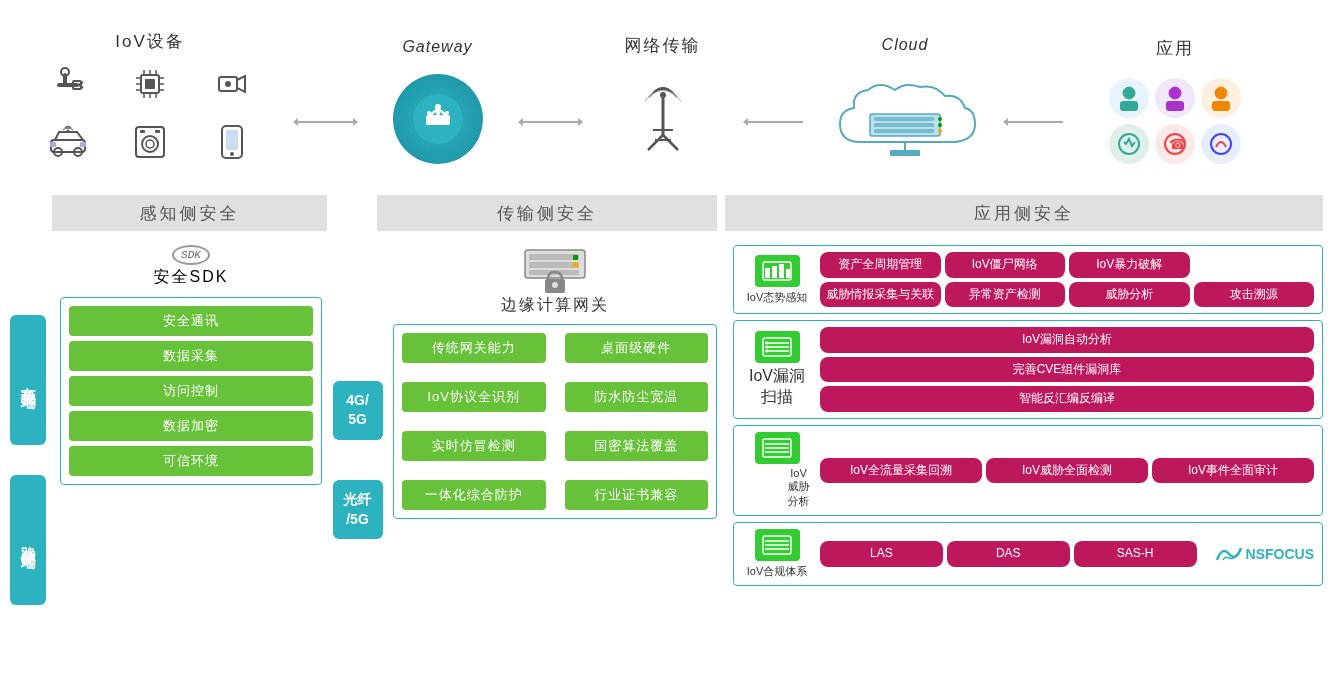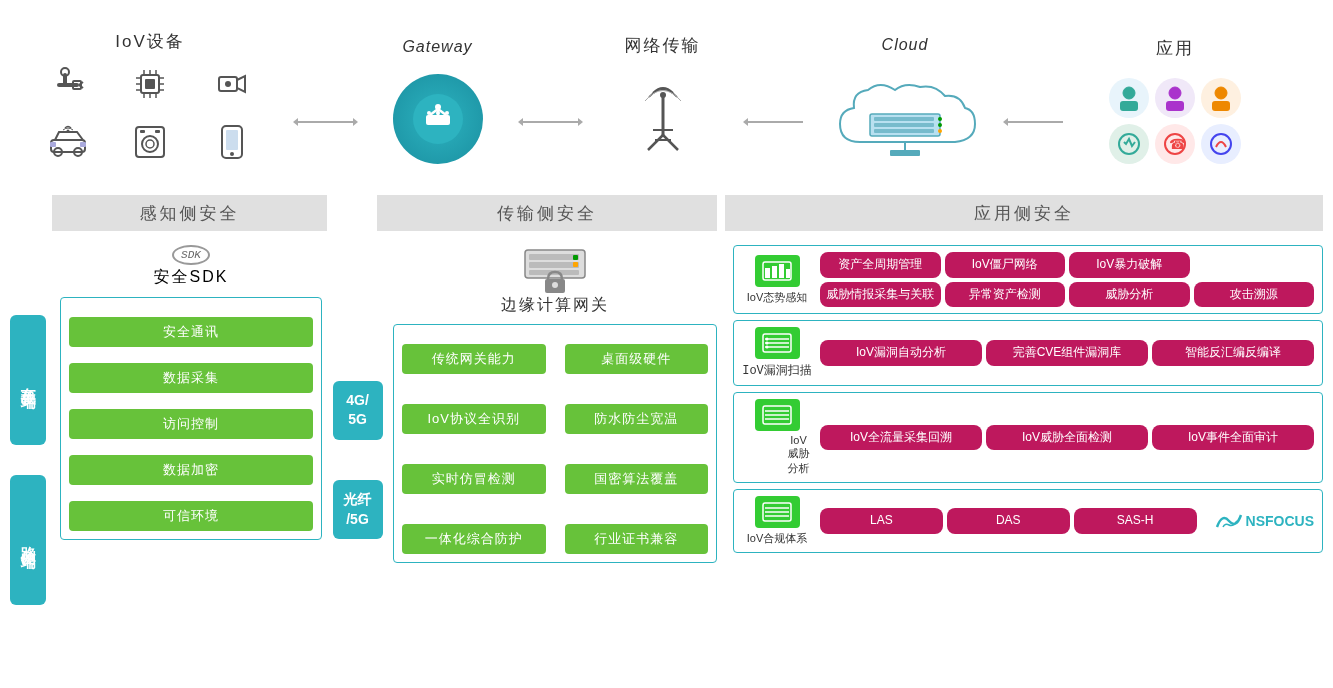--- a/index.html
+++ b/index.html
@@ -119,21 +119,20 @@
     .green-btn {
       background: #67c23a;
       color: white;
       border: none;
       border-radius: 4px;
       padding: 6px 10px;
       font-size: 13px;
       text-align: center;
       width: 100%;
       letter-spacing: 1px;
-      margin-top: 11px;
     }
 
     .network-label-box {
       background: #2db3c0;
       color: white;
       border-radius: 6px;
       padding: 10px 8px;
       font-size: 14px;
       font-weight: bold;
       text-align: center;
@@ -616,23 +615,23 @@
               <svg width="32" height="22" viewBox="0 0 32 22">
                 <rect x="2" y="2" width="28" height="18" rx="2" fill="none" stroke="white" stroke-width="1.5"></rect>
                 <line x1="4" y1="7" x2="28" y2="7" stroke="white" stroke-width="1.5"></line>
                 <line x1="4" y1="11" x2="28" y2="11" stroke="white" stroke-width="1.5"></line>
                 <line x1="4" y1="15" x2="28" y2="15" stroke="white" stroke-width="1.5"></line>
                 <circle cx="6" cy="7" r="1.5" fill="white"></circle>
                 <circle cx="6" cy="11" r="1.5" fill="white"></circle>
                 <circle cx="6" cy="15" r="1.5" fill="white"></circle>
               </svg>
             </div>
-            <span style="font-size:12px; text-align:center;font-family:Liberation Mono, monospace;">IoV漏洞扫描</span>
-          </div>
-          <div style="display:grid;grid-template-columns:1fr 1fr 1fr;gap:4px;flex:1;">
+            <span style="font-size:16px; text-align:center;">IoV漏洞扫描</span>
+          </div>
+          <div style="display:grid;grid-template-columns:1fr;gap:4px;flex:1;">
             <div class="green-tag">IoV漏洞自动分析</div>
             <div class="green-tag">完善CVE组件漏洞库</div>
             <div class="green-tag">智能反汇编反编译</div>
           </div>
         </div>
 
         <div class="app-sub-panel">
           <div class="app-sub-icon">
             <div style="width:45px;height:32px;background:#3c3;border-radius:4px;display:flex;align-items:center;justify-content:center;">
               <svg width="32" height="22" viewBox="0 0 32 22">

